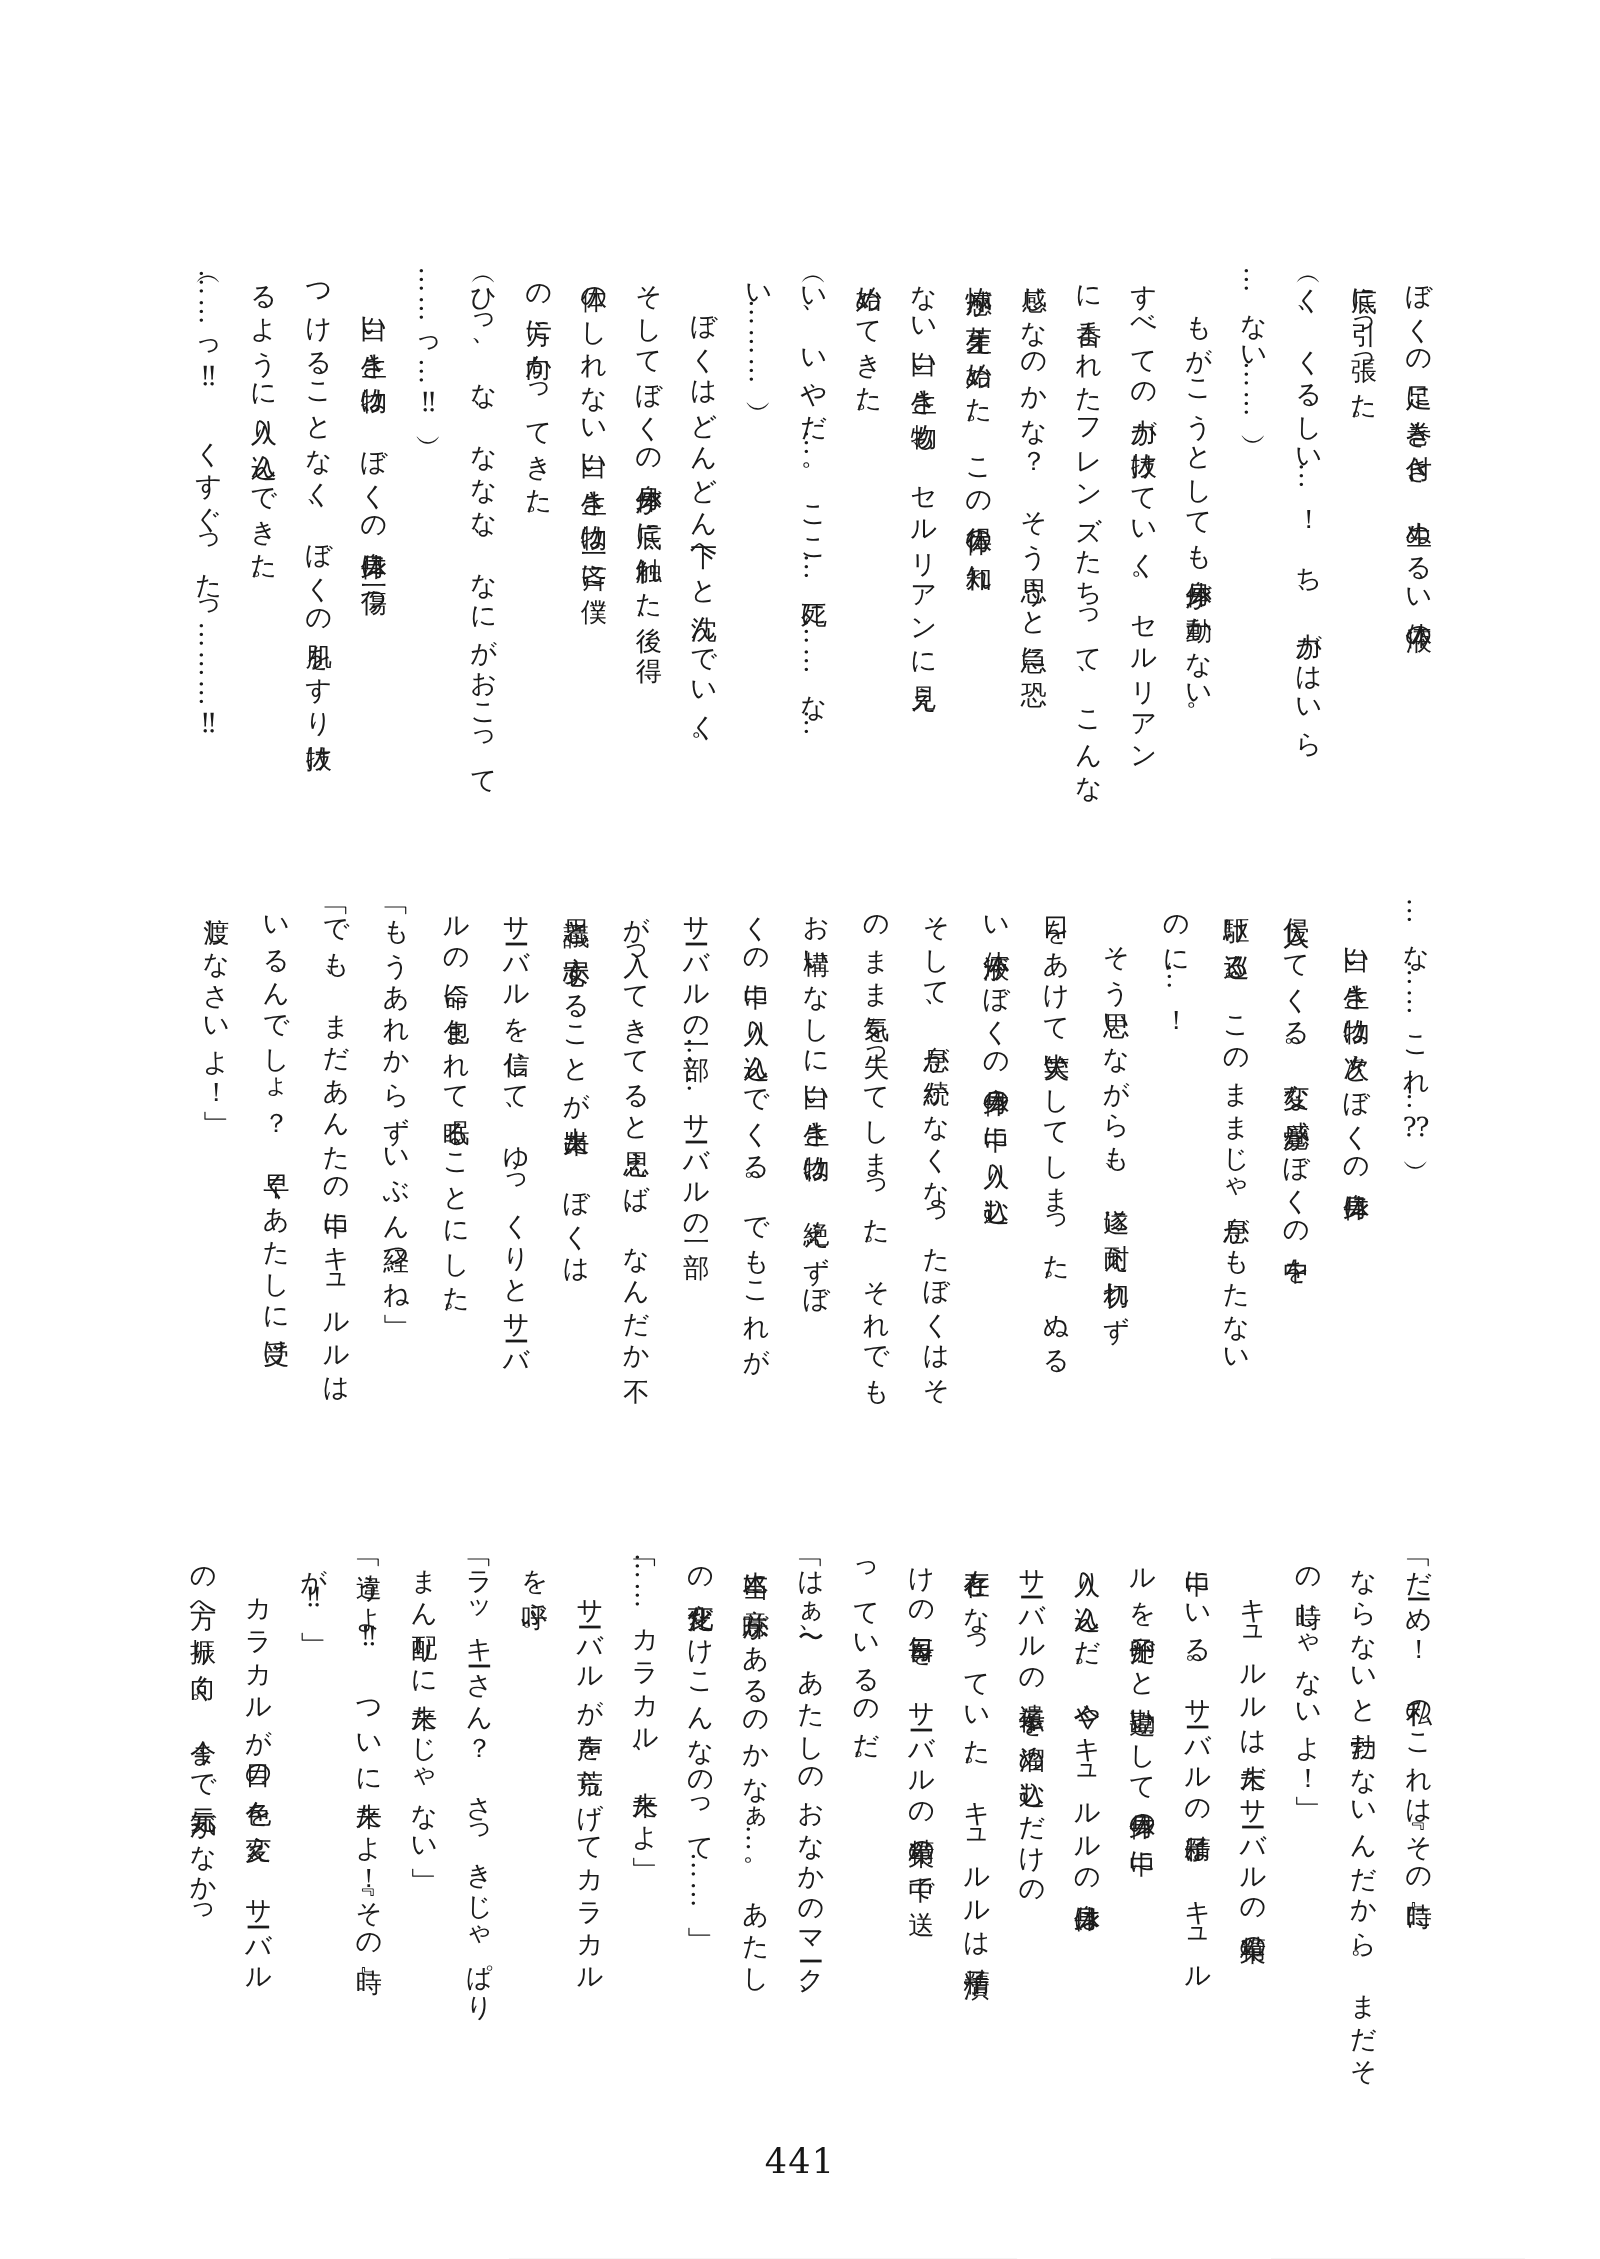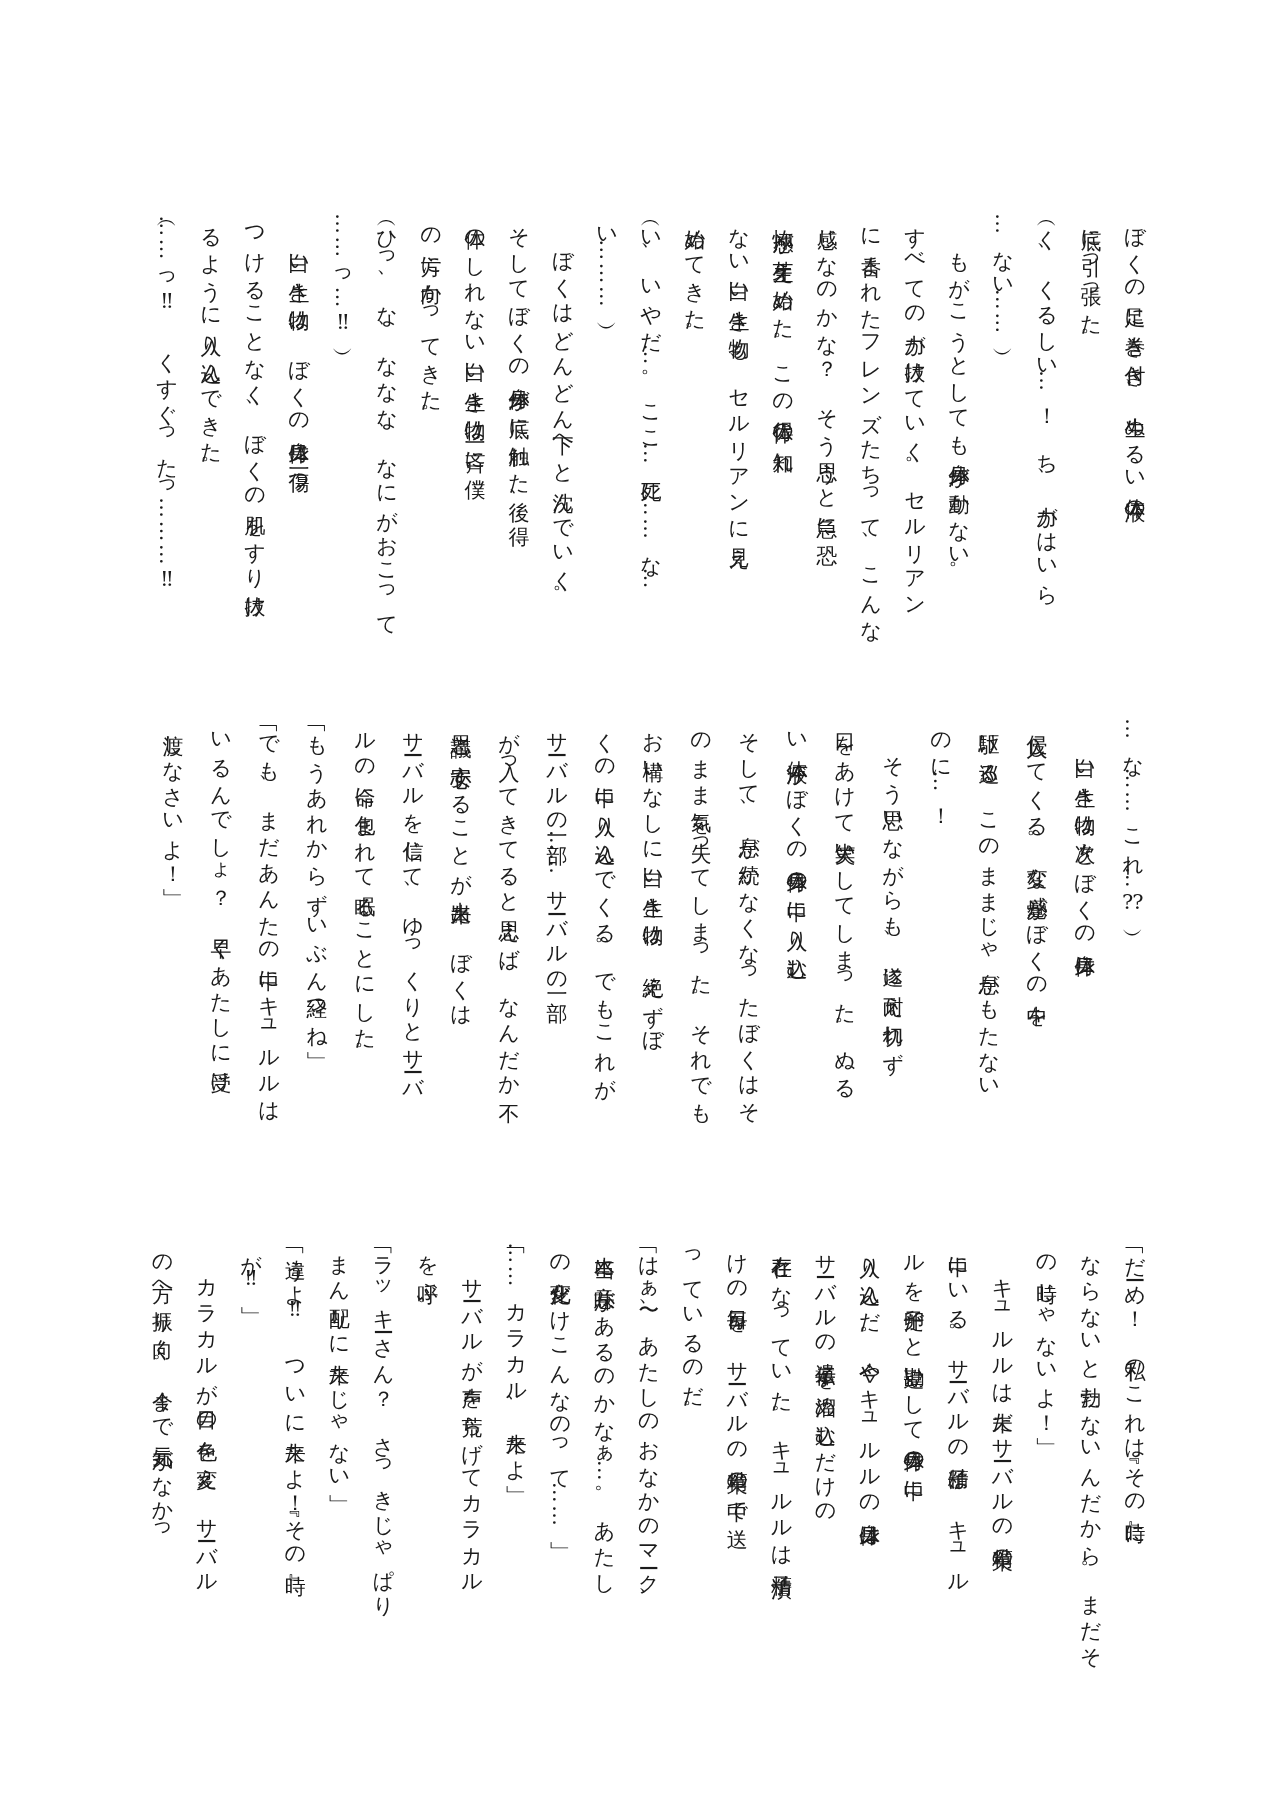--- a/index.html
+++ b/index.html
@@ -121,13 +121,14 @@
       <div class="col indent">サーバルが声を荒らげてカラカル</div>
       <div class="col">を呼ぶ。</div>
       <div class="col">「ラッキーさん？　さっきじゃぱり</div>
       <div class="col">まん配りに来たじゃない」</div>
       <div class="col">「違うよ‼　ついに来たよ！『その時』</div>
       <div class="col">が‼」</div>
       <div class="col indent">カラカルが目の色を変え、サーバル</div>
       <div class="col">の方へ振り向く。今まで元気がなかっ</div>
     </section>
 
+  <footer class="page-number">441</footer>
 </div>
 
 </body></html>

